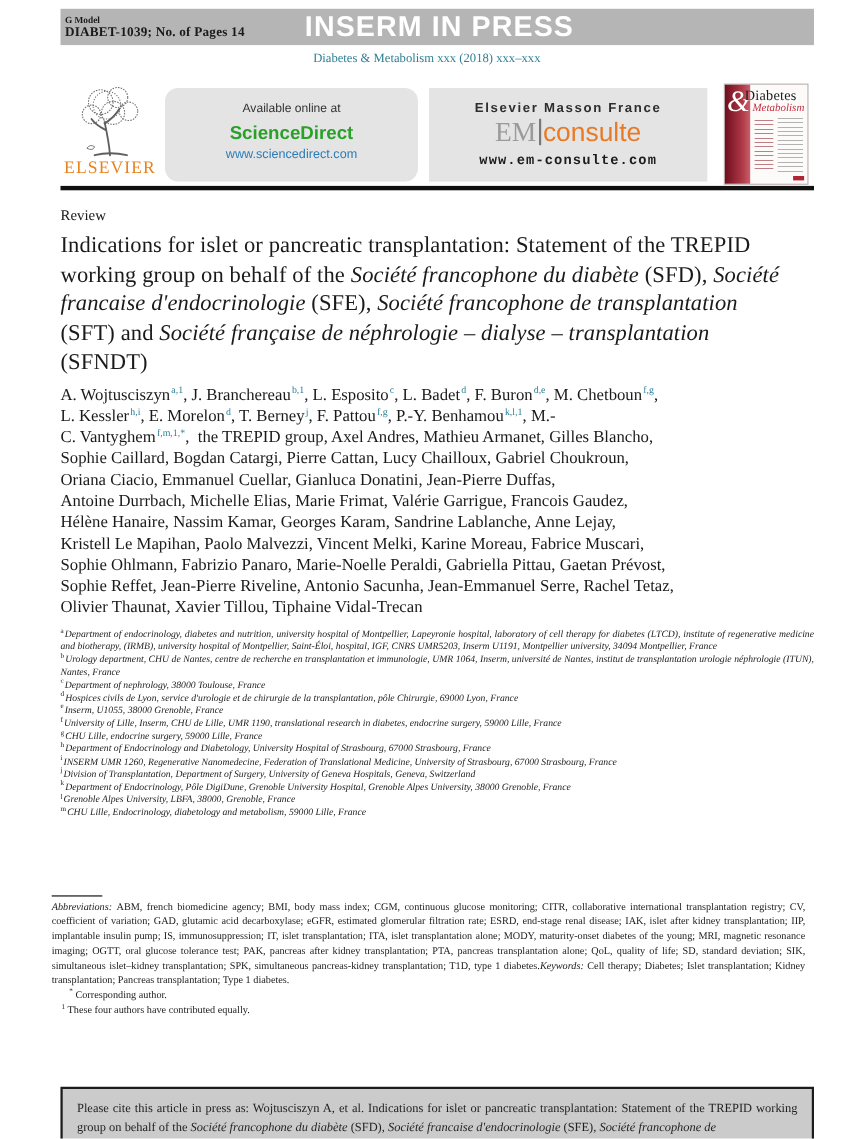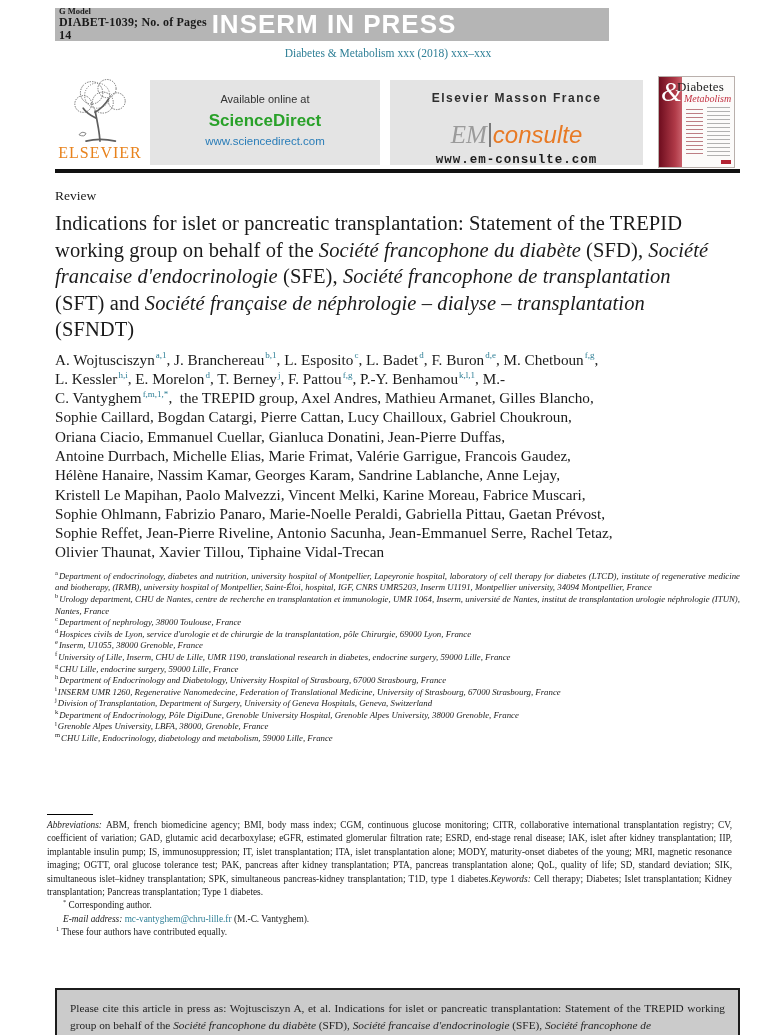--- a/index.html
+++ b/index.html
@@ -1,40 +1,40 @@
 <!DOCTYPE html>
 <html><head>
 <meta charset="utf-8">
 <style>
   html,body{margin:0;padding:0;}
   body{width:776px;height:1035px;background:#ffffff;font-family:"Liberation Serif",serif;color:#1a1a1a;position:relative;overflow:hidden;}
   .page{position:absolute;inset:0;}
 
   
-  .topbar{position:absolute;left:55px;top:8px;width:554px;height:33px;background:#b5b5b5;display:flex;align-items:center;}
+  .topbar{position:absolute;left:55px;top:8px;width:685px;height:33px;background:#b5b5b5;display:flex;align-items:center;}
   .gmodel{width:178px;padding-left:4px;line-height:1.05;}
   .gm1{font-weight:bold;font-size:8.5px;}
   .gm2{font-size:12px;font-weight:bold;letter-spacing:0.2px;}
   .aip{flex:1;text-align:center;font-family:"Liberation Sans",sans-serif;font-weight:bold;font-size:26px;color:#ffffff;letter-spacing:1px;white-space:nowrap;}
   .topspacer{width:178px;}
   .jref{position:absolute;top:47px;left:0;width:100%;text-align:center;font-size:11.5px;color:#2e7f96;}
 
   
   .masthead{position:absolute;top:76px;left:55px;width:685px;height:92px;}
   .elsevier{position:absolute;left:0;top:0;width:90px;height:92px;text-align:center;}
   .elsevier svg{display:block;margin:0 auto;}
   .elsword{font-size:16px;color:#e8821c;letter-spacing:1px;margin-top:-2px;font-family:"Liberation Serif",serif;}
   .graybox{position:absolute;top:4px;height:85px;background:#e4e4e4;text-align:center;}
-  .sdbox{left:95px;width:230px;}
+  .sdbox{left:95px;width:230px;border-radius:12px;}
   .embox{left:335px;width:253px;}
   .avail{font-family:"Liberation Sans",sans-serif;font-size:11px;color:#333;margin-top:13px;}
   .sdlogo{font-family:"Liberation Sans",sans-serif;font-weight:bold;font-size:17px;color:#29a129;margin-top:6px;}
   .sdurl{font-family:"Liberation Sans",sans-serif;font-size:11.5px;color:#2a7db8;margin-top:4px;}
   .emf{font-family:"Liberation Sans",sans-serif;font-weight:bold;font-size:12px;letter-spacing:1.5px;color:#2e2e2e;margin-top:11px;}
-  .emlogo{margin-top:17px;line-height:26px;font-style:italic;}
+  .emlogo{margin-top:3px;line-height:26px;}
   .em1{font-family:"Liberation Serif",serif;font-size:25px;color:#9b9b9b;}
   .embar{display:inline-block;width:2px;height:24px;background:#787878;margin:0 2px;vertical-align:-4px;}
   .em2{font-family:"Liberation Sans",sans-serif;font-size:24px;color:#e87a25;}
   .emurl{font-family:Liberation Mono, monospace;font-weight:bold;font-size:12.5px;letter-spacing:1px;color:#1c1c1c;margin-top:2px;}
 
   
   .cover{position:absolute;left:603px;top:0;width:77px;height:92px;background:#fcfbfa;border:1px solid #b9b0ac;box-sizing:border-box;}
   .band{position:absolute;left:0;top:0;bottom:0;width:23px;background:linear-gradient(90deg,#6e0d1e,#b03a48 70%,#c9606b);}
   .amp{position:absolute;left:2px;top:0px;font-style:italic;font-size:27px;color:#ffffff;font-family:"Liberation Serif",serif;}
   .cdia{position:absolute;left:18px;top:2px;font-size:13px;color:#1c1c1c;letter-spacing:0.2px;}
@@ -159,21 +159,20 @@
       <div class="aff"><sup>k</sup><span>Department of Endocrinology, Pôle DigiDune, Grenoble University Hospital, Grenoble Alpes University, 38000 Grenoble, France</span></div>
       <div class="aff"><sup>l</sup><span>Grenoble Alpes University, LBFA, 38000, Grenoble, France</span></div>
       <div class="aff"><sup>m</sup><span>CHU Lille, Endocrinology, diabetology and metabolism, 59000 Lille, France</span></div>
     </div>
   </div>
 
   <div class="footnotes">
     <div class="fnrule"></div>
     <p class="abbr"><span class="it">Abbreviations: </span><span> ABM, french biomedicine agency; BMI, body mass index; CGM, continuous glucose monitoring; CITR, collaborative international transplantation registry; CV, coefficient of variation; GAD, glutamic acid decarboxylase; eGFR, estimated glomerular filtration rate; ESRD, end-stage renal disease; IAK, islet after kidney transplantation; IIP, implantable insulin pump; IS, immunosuppression; IT, islet transplantation; ITA, islet transplantation alone; MODY, maturity-onset diabetes of the young; MRI, magnetic resonance imaging; OGTT, oral glucose tolerance test; PAK, pancreas after kidney transplantation; PTA, pancreas transplantation alone; QoL, quality of life; SD, standard deviation; SIK, simultaneous islet–kidney transplantation; SPK, simultaneous pancreas-kidney transplantation; T1D, type 1 diabetes.</span><span class="it">Keywords: </span><span> Cell therapy; Diabetes; Islet transplantation; Kidney transplantation; Pancreas transplantation; Type 1 diabetes.</span></p>
     <p class="fnl ind2"><sup>*</sup><span> Corresponding author.</span></p>
-    <p class="fnl ind2"><span class="it">E-mail address: </span><span class="lnk">mc-vantyghem@chru-lille.fr</span><span> (M.-C. Vantyghem).</span></p>
     <p class="fnl ind"><sup>1</sup><span> These four authors have contributed equally.</span></p>
   </div>
 
 
   <div class="citebox">
     <p><span>Please cite this article in press as: Wojtusciszyn A, et al. Indications for islet or pancreatic transplantation: Statement of the TREPID working group on behalf of the </span><span class="it">Société francophone du diabète</span><span> (SFD), </span><span class="it">Société francaise d'endocrinologie</span><span> (SFE), </span><span class="it">Société francophone de</span></p>
   </div>
 
 </div>
 

